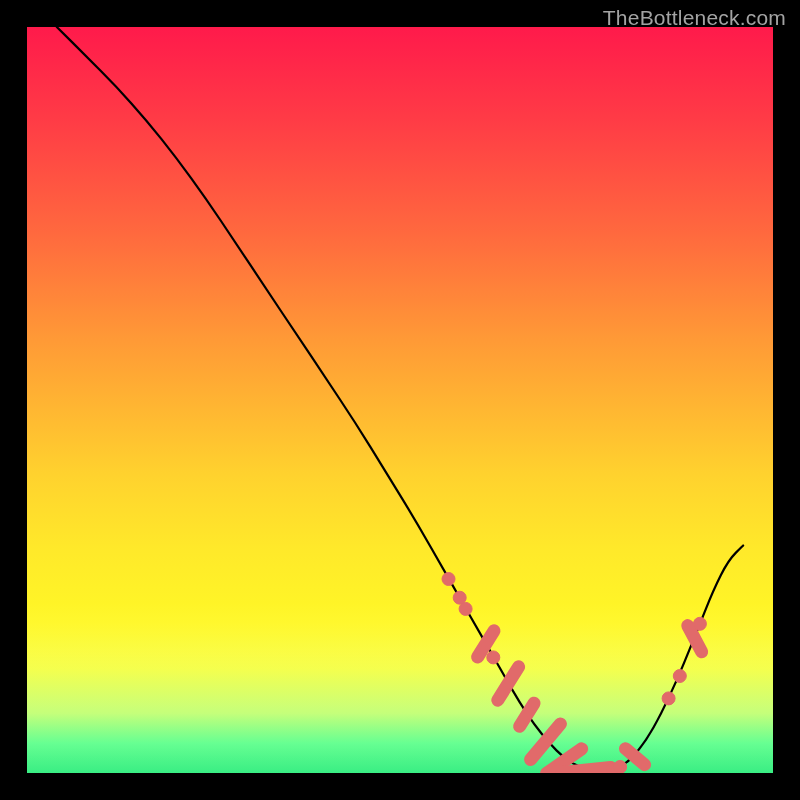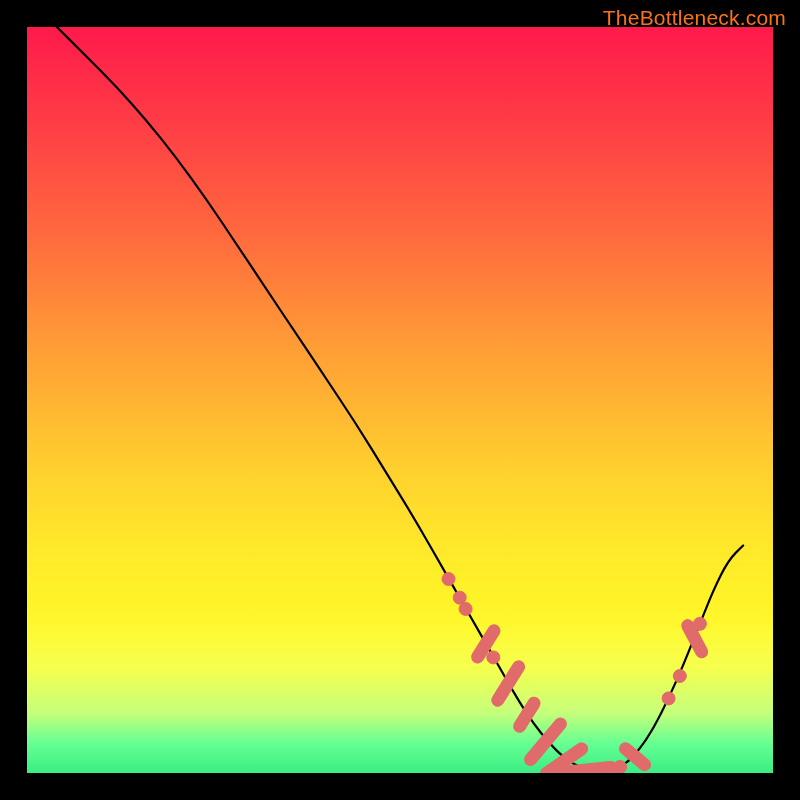--- a/index.html
+++ b/index.html
@@ -48,21 +48,21 @@
       rgba(255,255,200,0.0) 0%,
       rgba(255,255,200,0.12) 30%,
       rgba(200,255,200,0.18) 60%,
       rgba(120,255,160,0.25) 100%
     );
   }
   .watermark {
     position: absolute;
     top: 6px;
     right: 14px;
-    color: #f97316;
+    color: #a3a3a3;
     font-size: 21px;
     font-weight: 500;
     letter-spacing: 0.2px;
     user-select: none;
   }
   svg.plot {
     position: absolute;
     inset: 0;
   }
   .curve {

